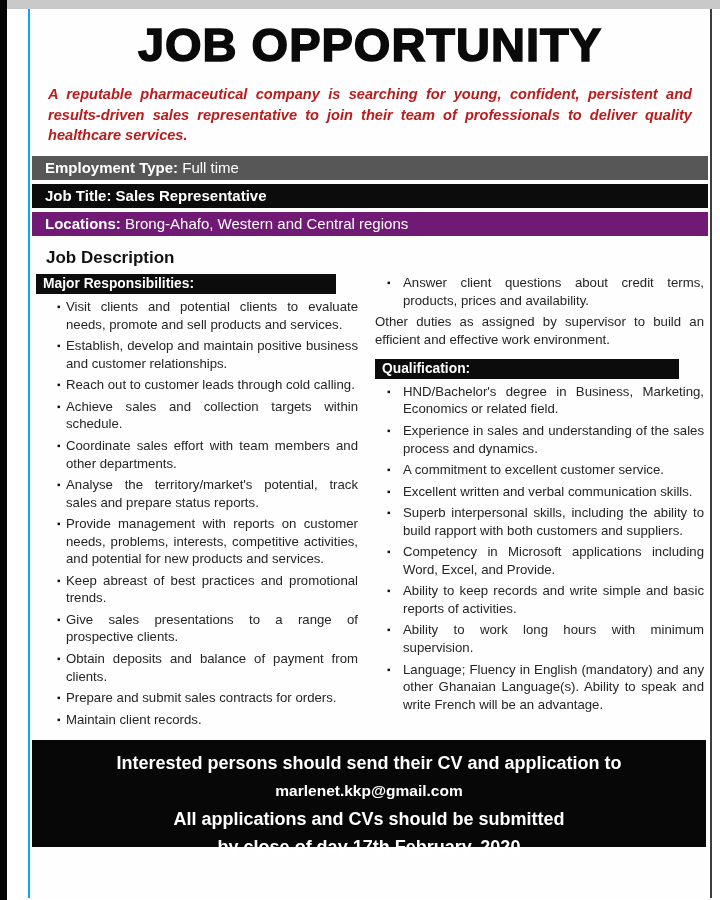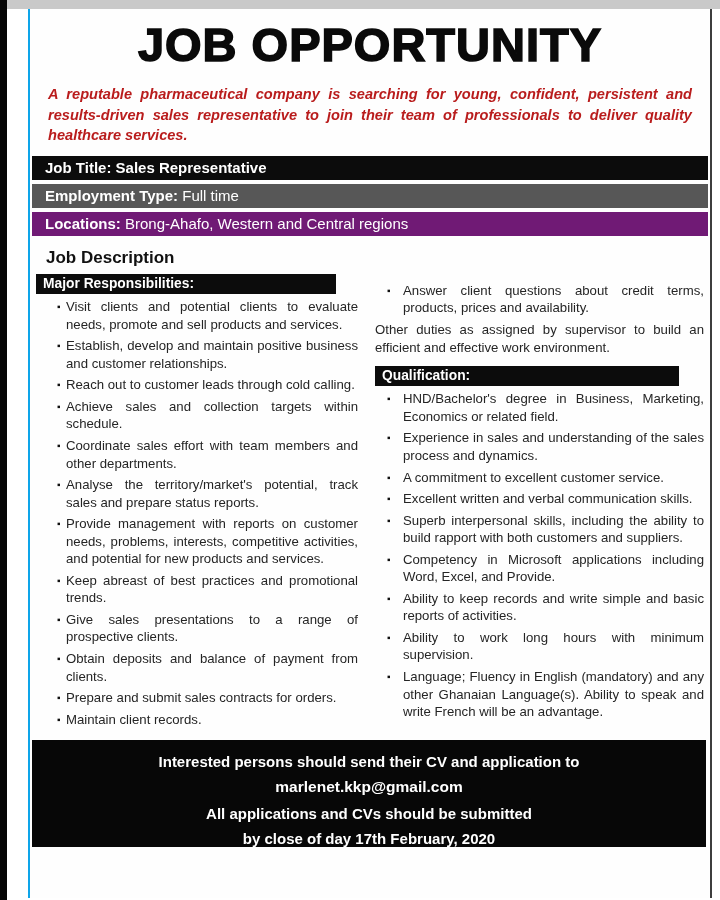--- a/index.html
+++ b/index.html
@@ -58,21 +58,21 @@
   .bar-gray{background:#701a75;}
 
   
   .jd-heading{
     margin:12px 12px 6px 16px;
     font-size:17px;font-weight:bold;color:#111;
   }
   .columns{
     display:flex;
     margin:0 2px 0 6px;
-    align-items:center;
+    align-items:flex-start;
   }
   .col-left{width:322px;flex:0 0 322px;}
   .col-divider{width:1px;background:#9a9a9a;margin:4px 9px 10px 7px;}
   .col-right{flex:1;min-width:0;padding-right:4px;}
 
   .section-bar{
     background:#0c0c0c;color:#fff;
     font-size:13.8px;font-weight:bold;
     height:20px;line-height:20px;
     padding-left:7px;
@@ -105,45 +105,45 @@
   
   .footer{
     margin:8px 4px 0 2px;
     background:#070707;
     color:#fff;
     text-align:center;
     padding:13px 10px 14px 10px;
     box-sizing:border-box;
     height:107px;
   }
-  .footer .f-line{font-size:15px;font-weight:bold;line-height:1.2;margin-bottom:7px;}
+  .footer .f-line{font-size:18px;font-weight:bold;line-height:1.2;margin-bottom:7px;}
   .footer .f-email{font-size:15.5px;font-weight:bold;margin-bottom:9px;}
   .footer .f-line:last-child{margin-bottom:0;}
 </style>
 </head>
 <body>
 
 <div class="page">
   <div class="left-strip"></div>
   <div class="top-strip"></div>
 
   <div class="doc">
 
     <div class="title">JOB OPPORTUNITY</div>
 
     <p class="intro">A reputable pharmaceutical company is searching for young, confident, persistent and results-driven sales representative to join their team of professionals to deliver quality healthcare services.</p>
 
     <div class="bars">
+      <div class="bar bar-dgray">
+        <span class="lbl">Employment Type:</span>
+        <span class="val">Full time</span>
+      </div>
       <div class="bar bar-black">
         <span class="lbl">Job Title:</span>
         <span class="val">Sales Representative</span>
-      </div>
-      <div class="bar bar-dgray">
-        <span class="lbl">Employment Type:</span>
-        <span class="val">Full time</span>
       </div>
       <div class="bar bar-gray">
         <span class="lbl">Locations:</span>
         <span class="val">Brong-Ahafo, Western and Central regions</span>
       </div>
     </div>
 
     <div class="jd-heading">Job Description</div>
 
     <div class="columns">

